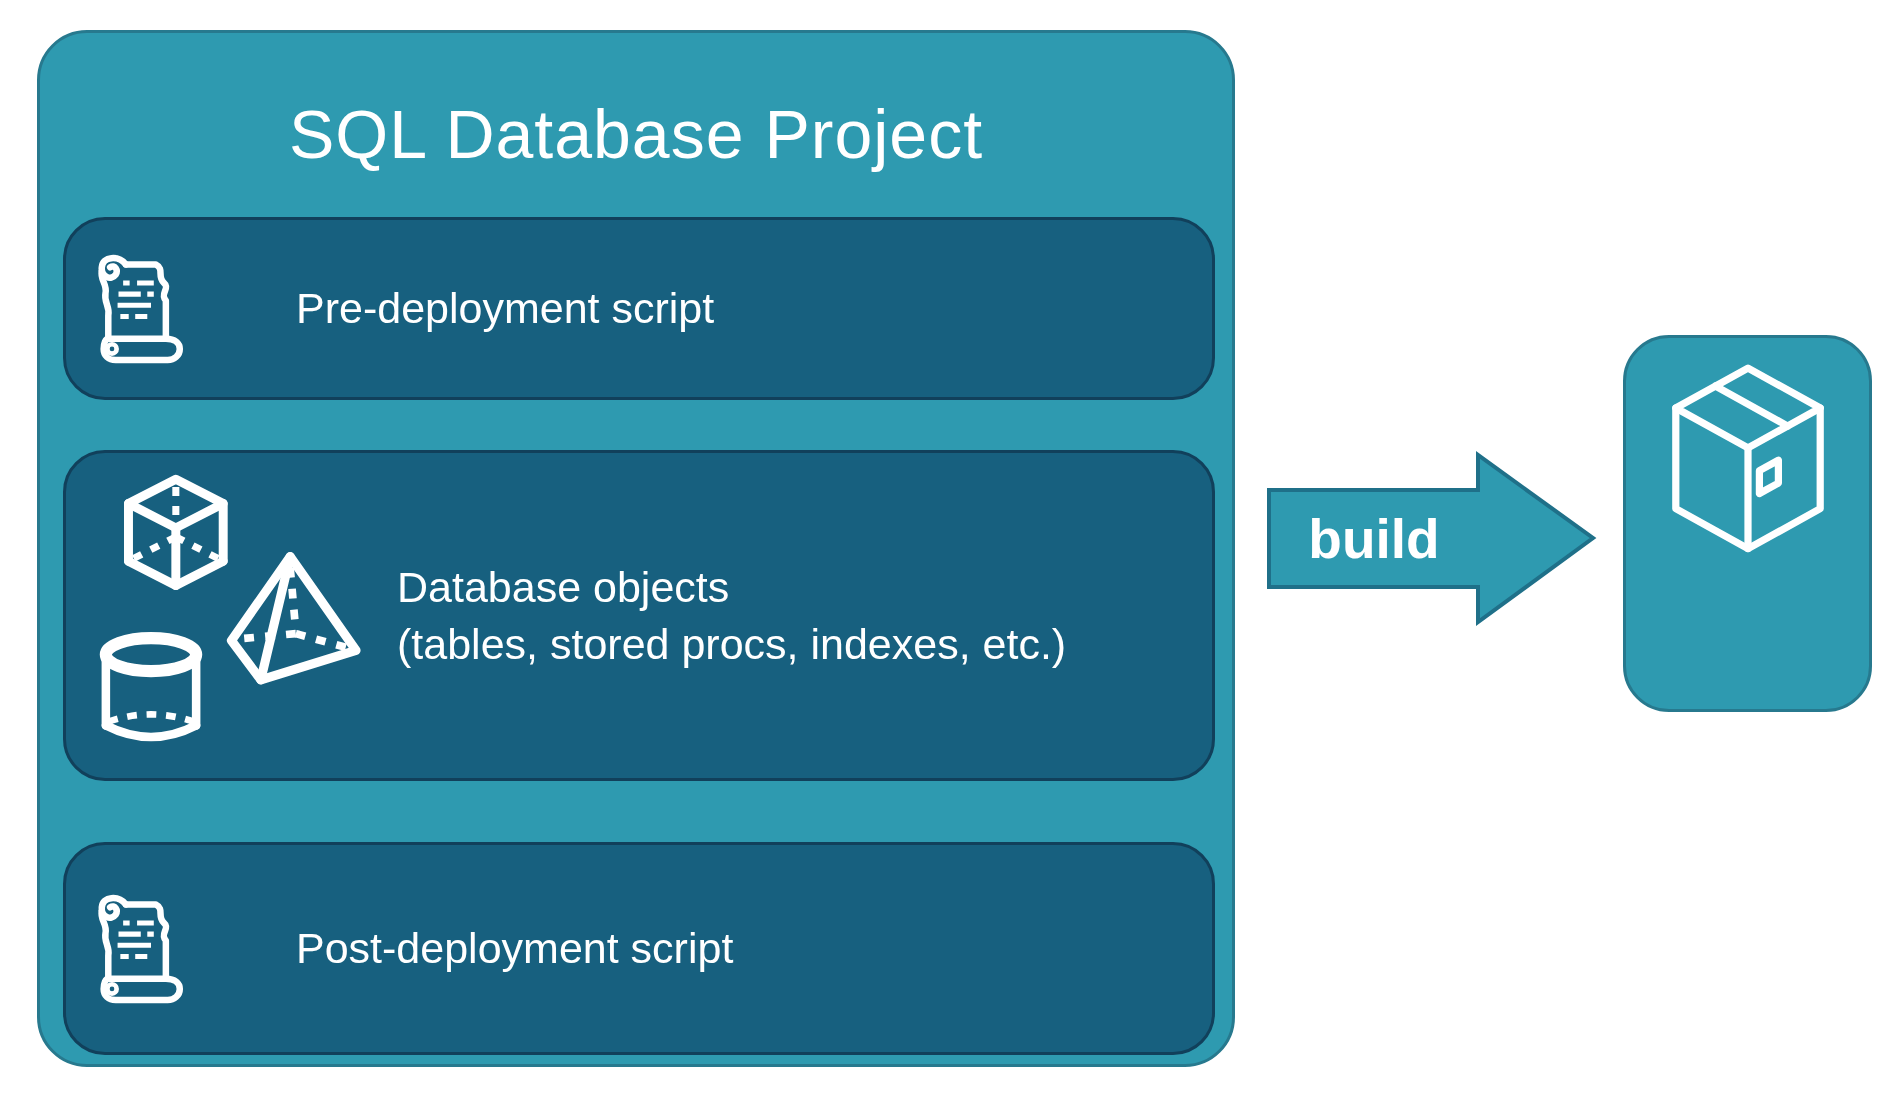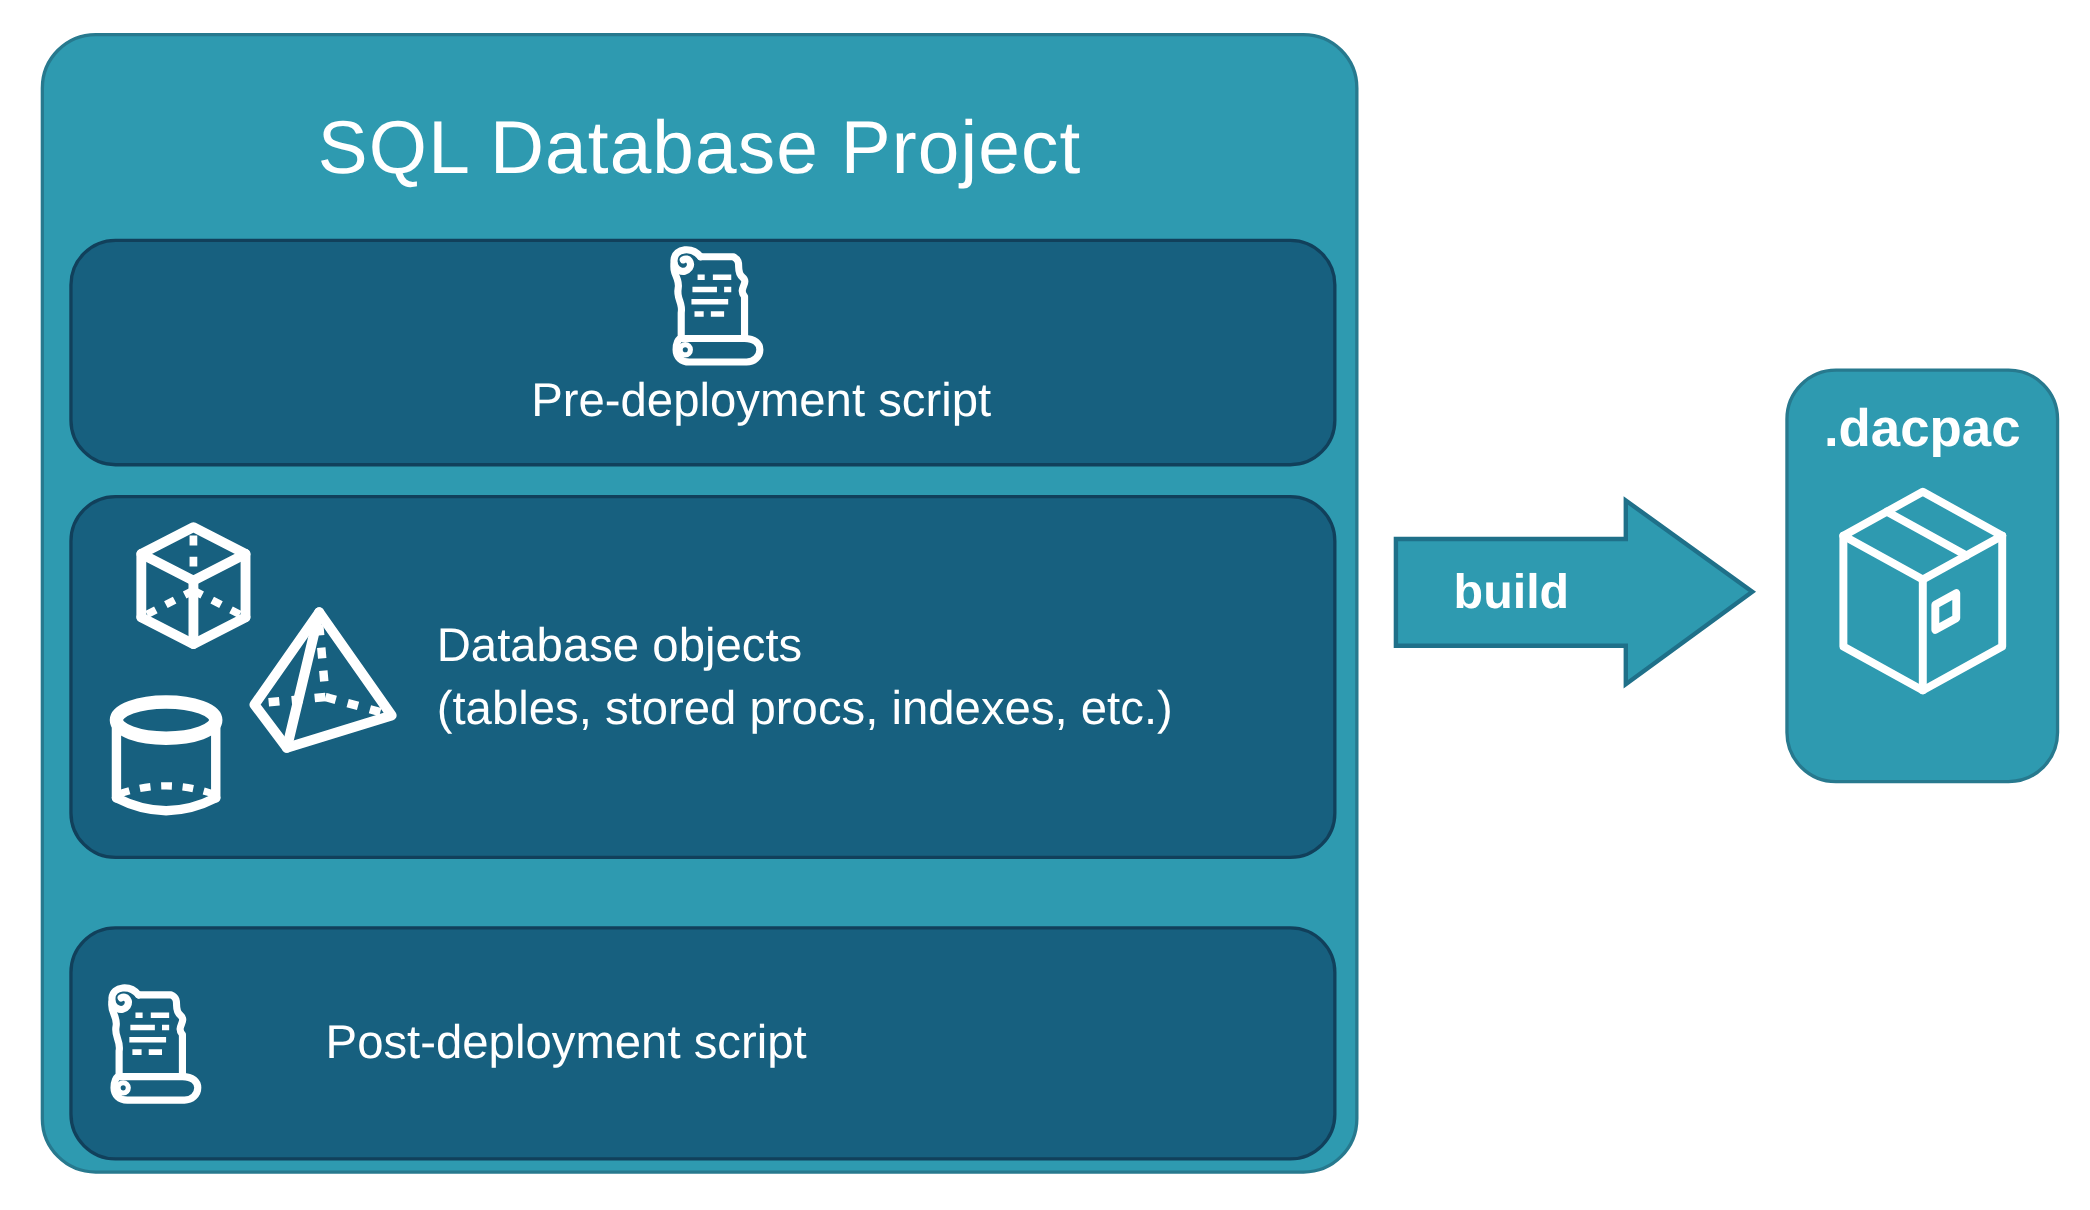--- a/index.html
+++ b/index.html
@@ -20,41 +20,41 @@
   }
 
   
   .panel{
     position:absolute;left:23px;width:1152px;
     background:var(--panel,#17607F);
     border:3px solid var(--panel_border,#11405B);
     border-radius:42px;box-sizing:border-box;
     display:flex;align-items:center;color:var(--text,#ffffff);
   }
-  .panel-pre{top:184px;height:207px;flex-direction:column;}
+  .panel-pre{top:184px;height:183px;}
   .panel-objects{top:417px;height:331px;}
   .panel-post{top:809px;height:213px;}
 
   .panel .icon-scroll{width:104px;height:116px;margin-left:20px;flex:0 0 auto;}
   .panel-label{font-size:43px;font-weight:400;line-height:1.32;}
   .panel-pre .panel-label,.panel-post .panel-label{margin-left:106px;}
 
   .shapes-cluster{position:relative;width:290px;height:302px;margin-left:24px;flex:0 0 auto;}
   .shape-cube{position:absolute;left:18px;top:4px;width:128px;height:128px;}
   .shape-pyramid{position:absolute;left:128px;top:86px;width:150px;height:140px;}
   .shape-cylinder{position:absolute;left:0px;top:160px;width:122px;height:130px;}
   .panel-objects .panel-label{margin-left:17px;}
 
   
   .build-arrow{position:absolute;left:1265px;top:450px;width:335px;height:178px;}
   .build-arrow svg{position:absolute;left:0;top:0;}
   .build-label{
     position:absolute;left:4px;top:40px;width:210px;height:97px;
     display:flex;align-items:center;justify-content:center;
-    color:var(--text,#ffffff);font-size:44px;font-weight:700;
+    color:var(--text,#ffffff);font-size:55px;font-weight:700;
   }
 
   
   .dacpac-box{
     position:absolute;left:1623px;top:335px;width:249px;height:377px;
     background:var(--accent,#2E9AB0);
     border:3px solid var(--accent_border,#27798E);
     border-radius:46px;box-sizing:border-box;
     display:flex;flex-direction:column;align-items:center;
   }
@@ -151,21 +151,20 @@
   </div>
 
   <div class="build-arrow">
     <svg viewBox="0 0 335 178">
       <polygon points="4,40 213,40 213,5 328,88 213,172 213,137 4,137" fill="#2E9AB0" stroke="#1F7089" stroke-width="4" stroke-linejoin="miter"></polygon>
     </svg>
     <div class="build-label">build</div>
   </div>
 
   <div class="dacpac-box">
-    <div class="dacpac-label">.dacpac</div>
     <span class="icon-package">
       <svg viewBox="0 0 100 114" fill="none" stroke="#ffffff" stroke-width="3.8" stroke-linejoin="round" stroke-linecap="round">
         <path d="M50 6 L88 27 L50 48 L12 27 Z"></path>
         <path d="M12 27 V80 L50 101 L88 80 V27"></path>
         <path d="M50 48 V101"></path>
         <path d="M32.9 15.5 L70.9 36.5"></path>
         <path d="M56 60 L66 54.5 L66 66.5 L56 72 Z"></path>
       </svg>
     </span>
   </div>

